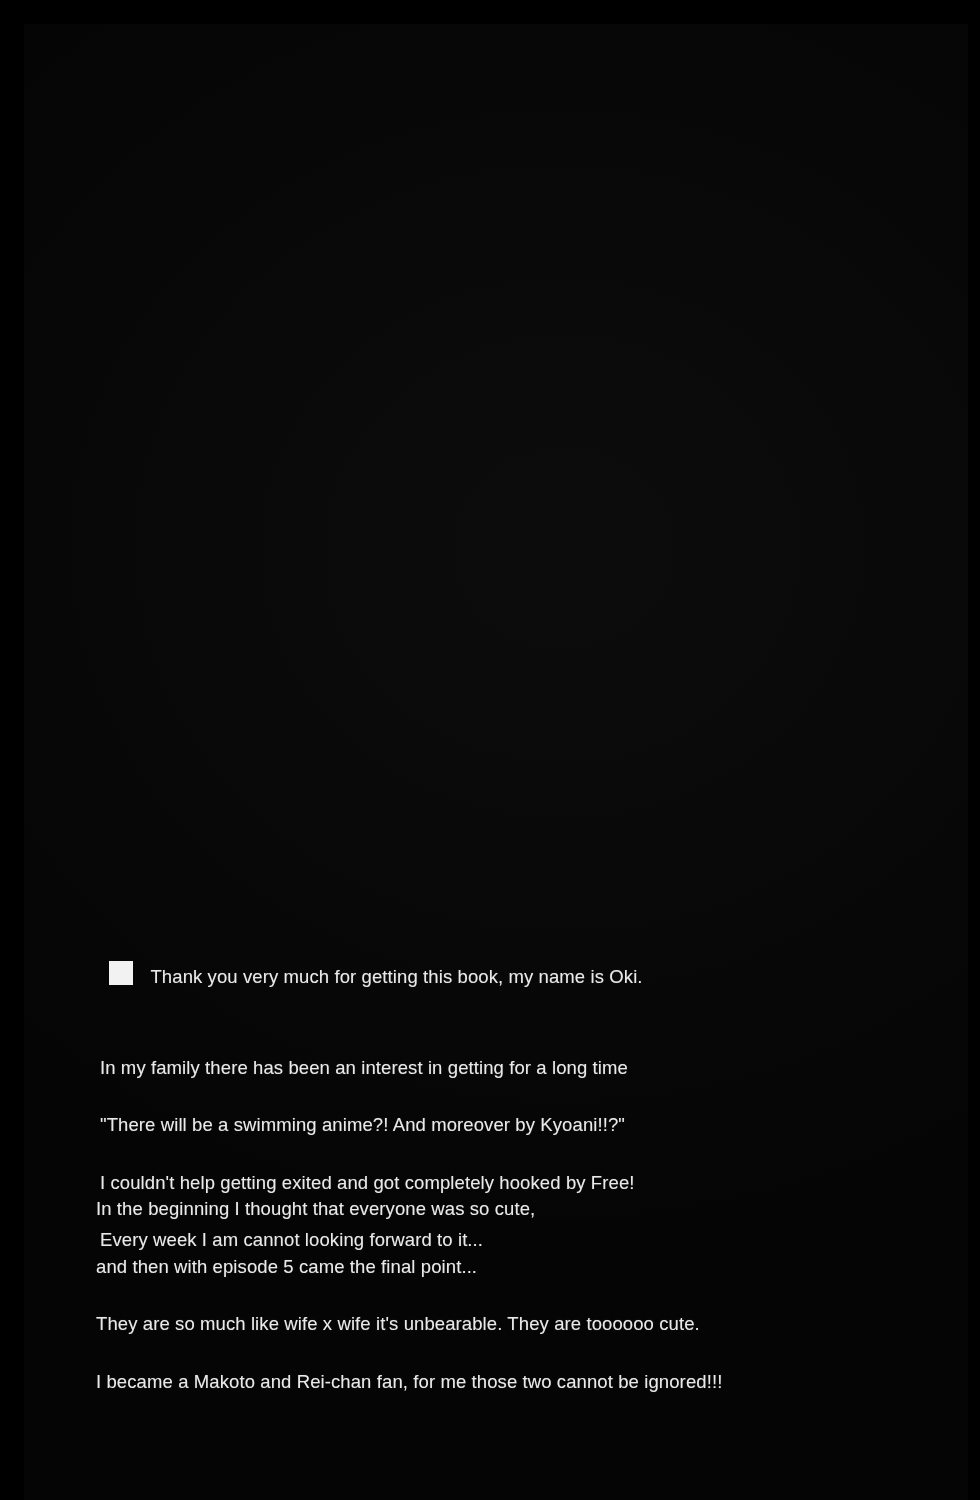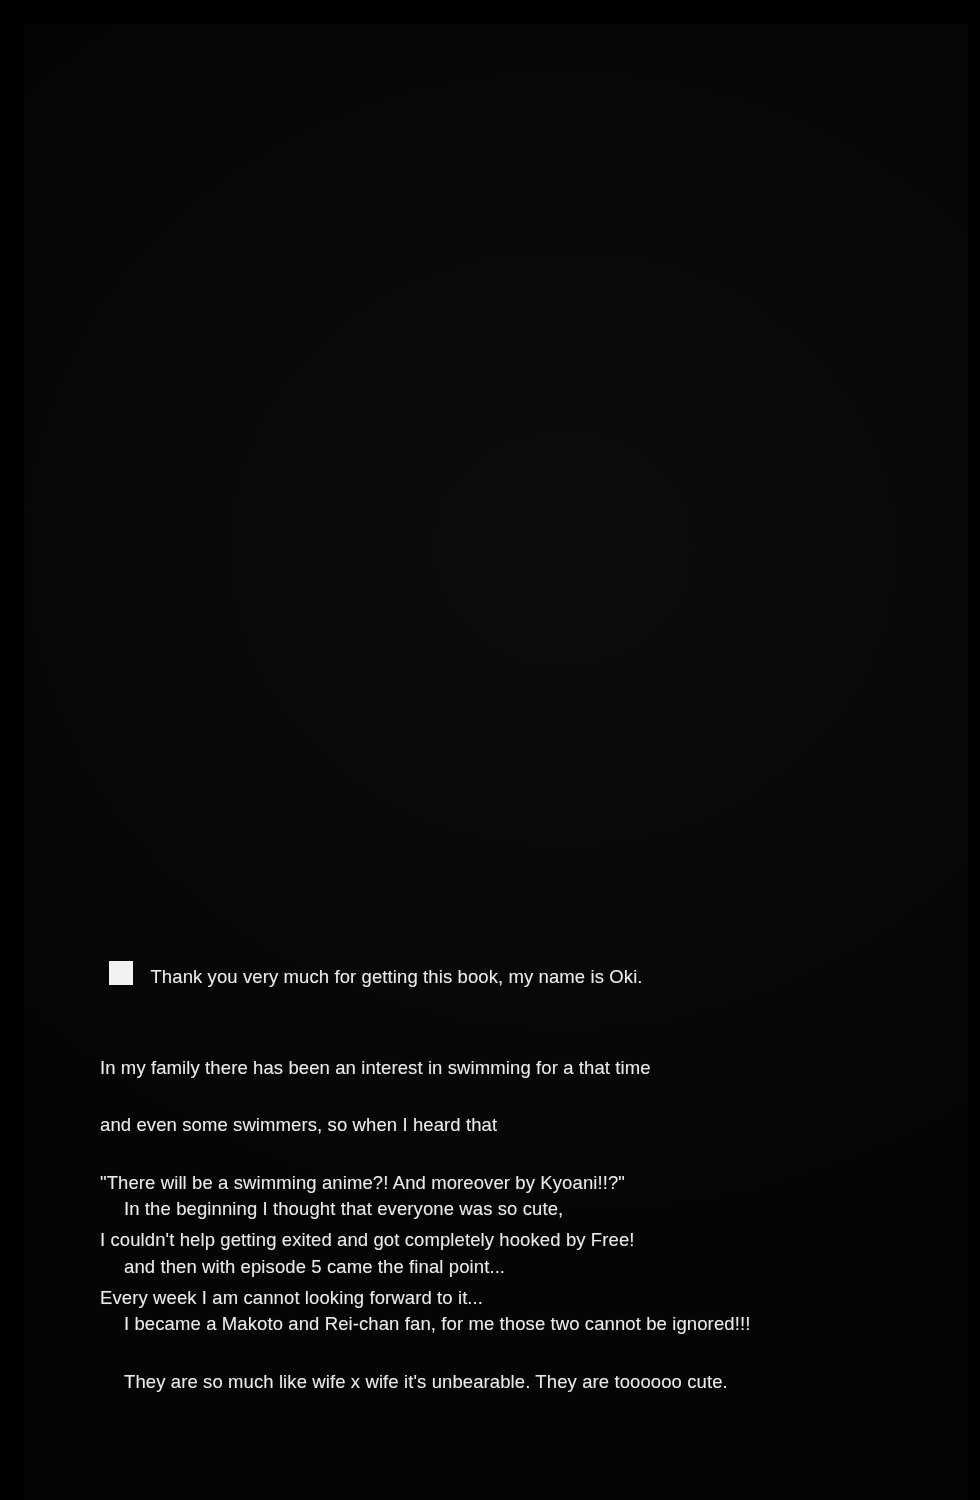--- a/index.html
+++ b/index.html
@@ -34,44 +34,43 @@
 
   .bullet-icon {
     display: inline-block;
     width: 17px;
     height: 17px;
     background: #f2f2f2;
     margin-right: 5px;
     vertical-align: -2px;
   }
 
-  .para-2 { left: 76px; top: 1144px; }
+  .para-2 { left: 48px; top: 1144px; }
 
   .signature-block { position: absolute; left: 64px; top: 1446px; }
 </style>
 </head>
 <body>
 
 <div class="page">
 
   <div class="para para-1">
     <div class="line first">
       <span class="bullet-icon"></span><span>Thank you very much for getting this book, my name is Oki.</span>
     </div>
-    <div class="line">In my family there has been an interest in swimming for a that time</div>
-    <div class="line">and even some swimmers, so when I heard that</div>
+    <div class="line">In my family there has been an interest in getting for a long time</div>
     <div class="line">"There will be a swimming anime?! And moreover by Kyoani!!?"</div>
     <div class="line">I couldn't help getting exited and got completely hooked by Free!</div>
     <div class="line">Every week I am cannot looking forward to it...</div>
   </div>
 
   <div class="para para-2">
     <div class="line">In the beginning I thought that everyone was so cute,</div>
     <div class="line">and then with episode 5 came the final point...</div>
+    <div class="line">They are so much like wife x wife it's unbearable. They are toooooo cute.</div>
     <div class="line">I became a Makoto and Rei-chan fan, for me those two cannot be ignored!!!</div>
-    <div class="line">They are so much like wife x wife it's unbearable. They are toooooo cute.</div>
   </div>
 
   <div class="signature-block">
     <div class="sig">Oku Rumiru</div>
   </div>
 
 </div>
 
 </body></html>

